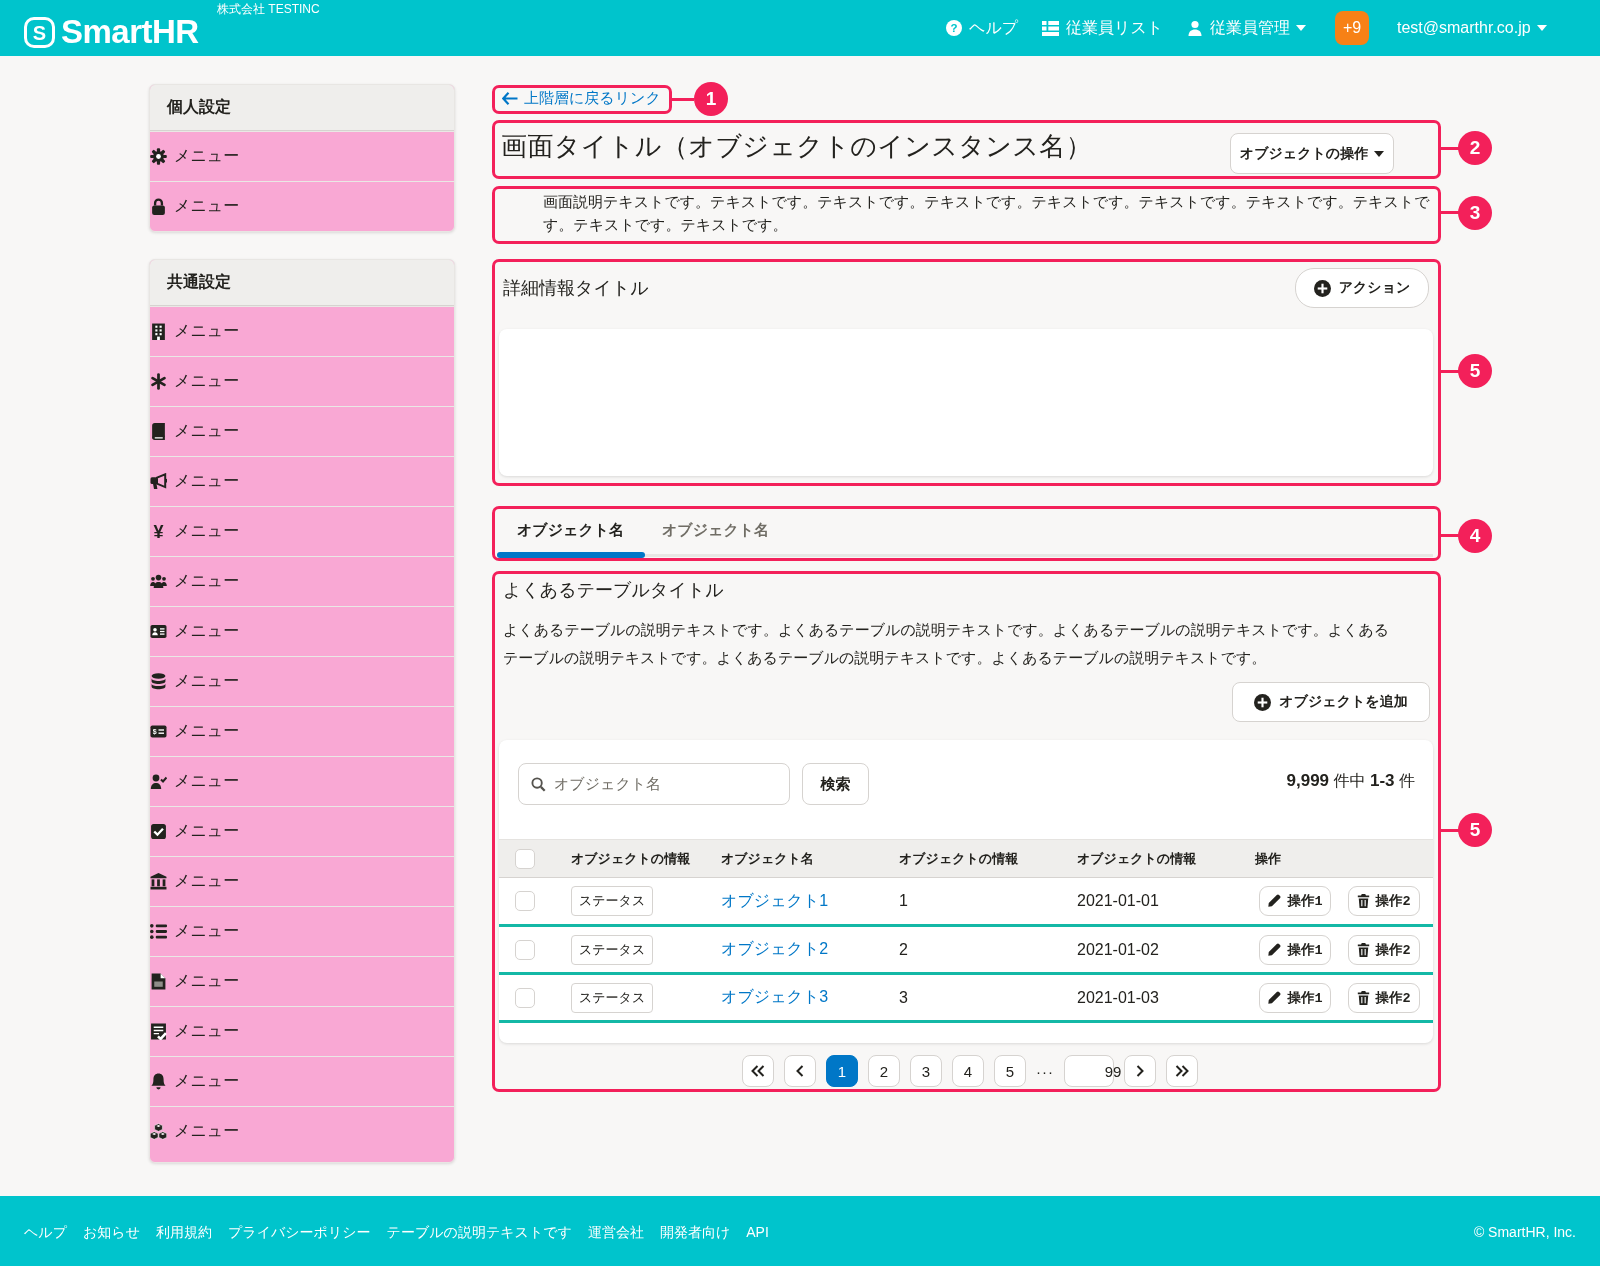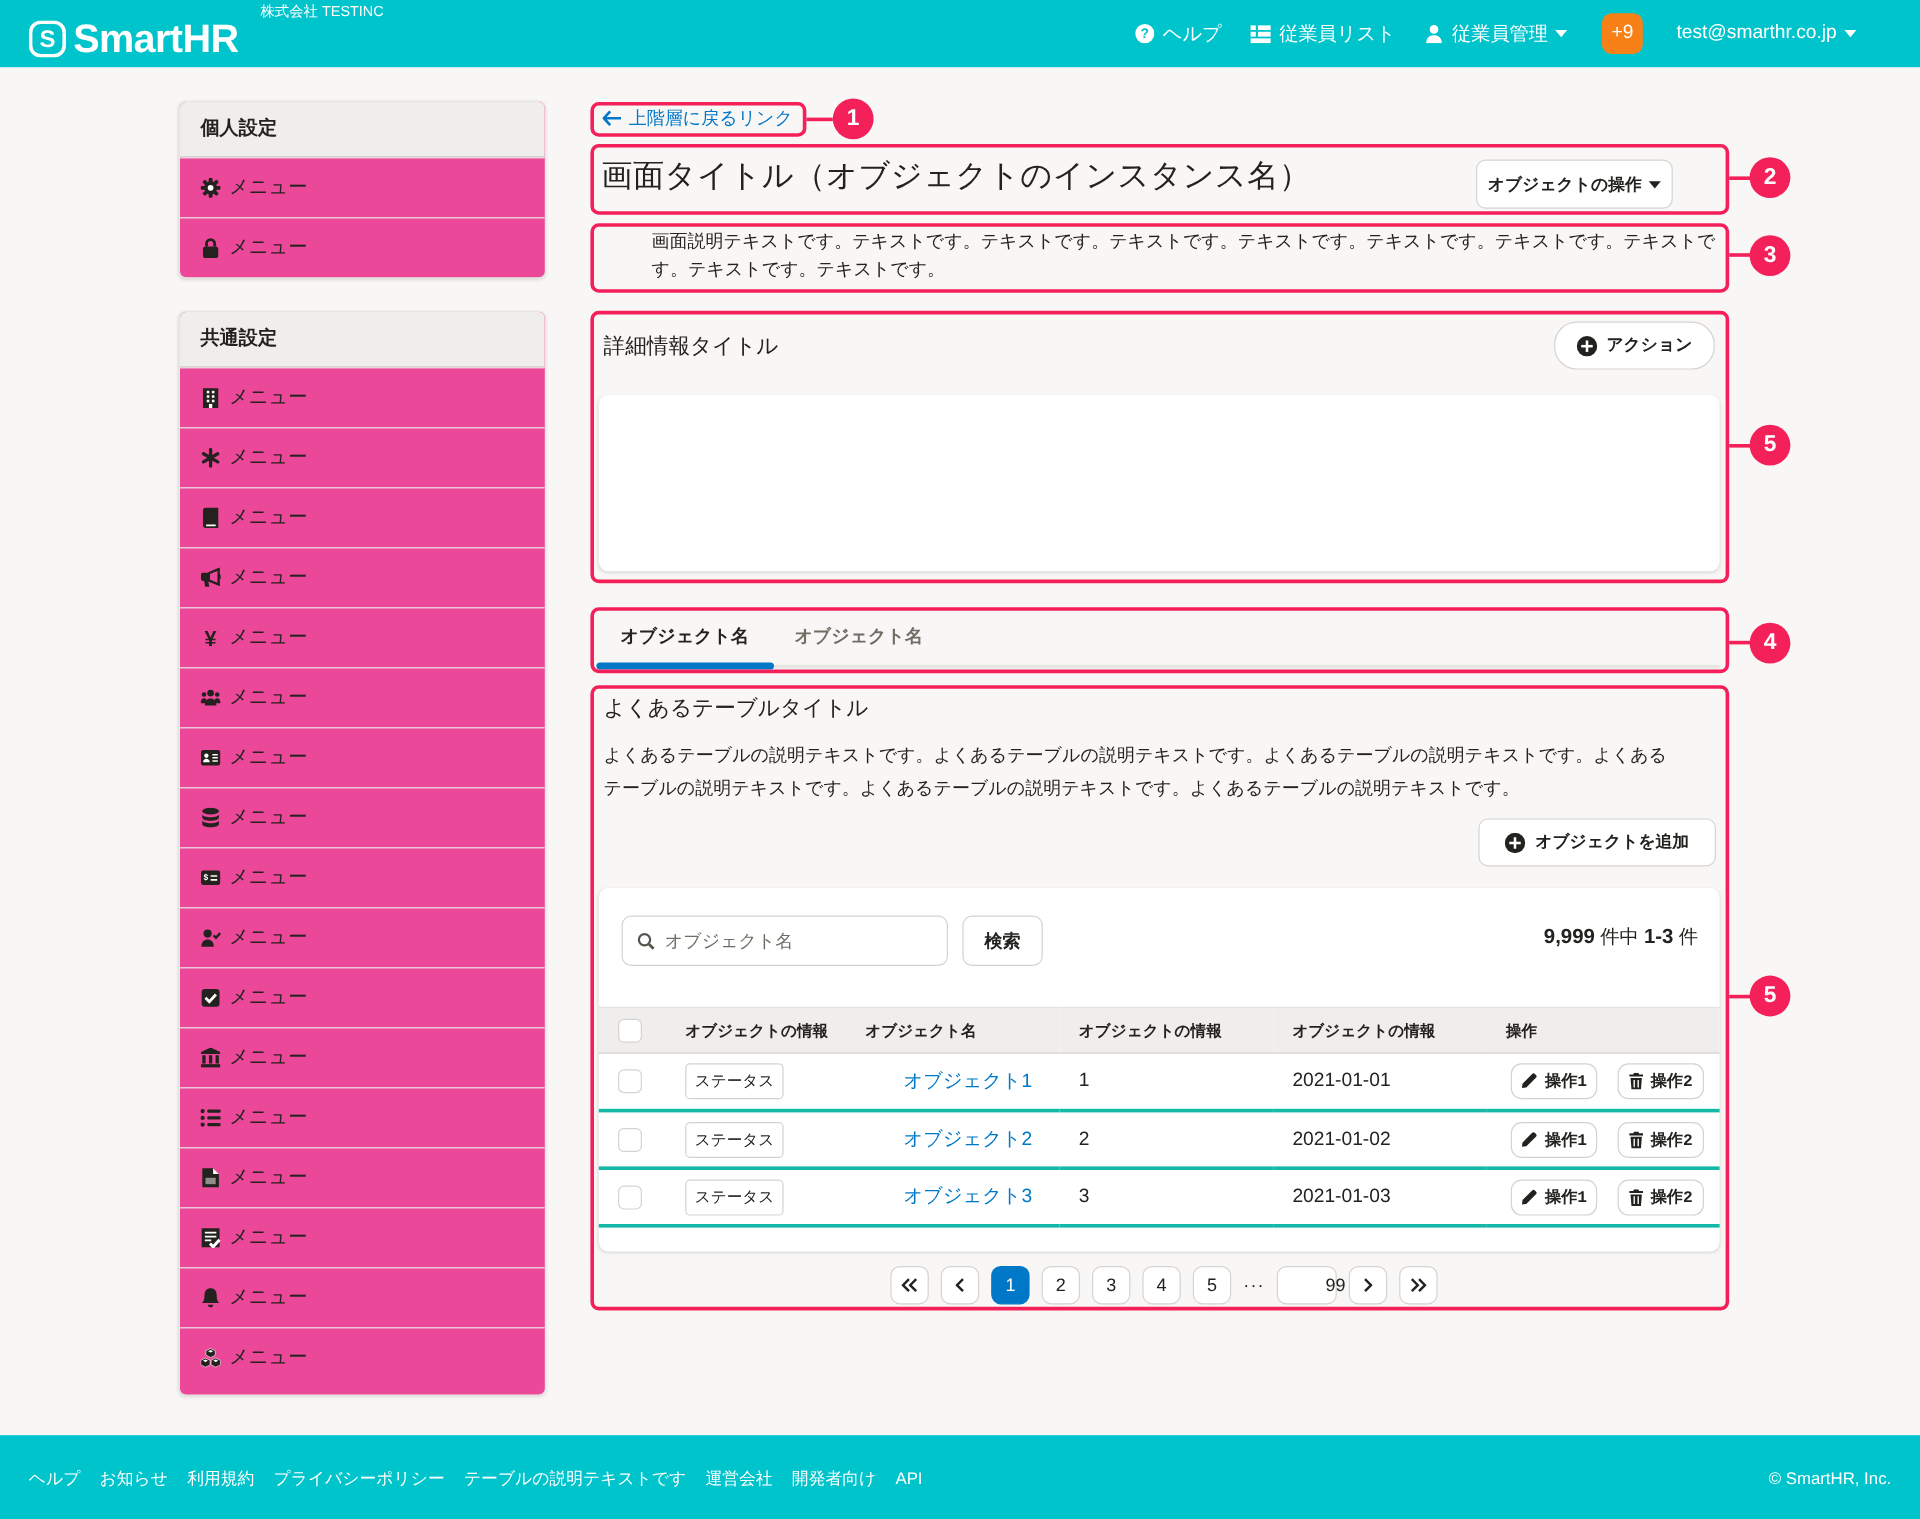--- a/index.html
+++ b/index.html
@@ -11,23 +11,23 @@
   #hdr { position:absolute; left:0; top:0; width:1600px; height:56px; background:#00c4cc; color:#fff; }
   #hdr .logo { position:absolute; left:24px; top:13px; display:flex; align-items:center; }
   #hdr .logotext { font-weight:bold; font-size:33px; letter-spacing:-0.5px; margin-left:6px; }
   #hdr .company { position:absolute; left:217px; top:1px; font-size:12px;text-align:center; }
   .nav { position:absolute; top:0; height:56px; display:flex; align-items:center; color:#fff; font-size:16px; }
   .navitem { display:flex; align-items:center; gap:7px; }
   .caret { width:0; height:0; border-left:5px solid transparent; border-right:5px solid transparent; border-top:6px solid #fff; display:inline-block; margin-left:6px; }
   #plus9 { position:absolute; left:1335px; top:11px; width:34px; height:34px; background:#f78116; border-radius:8px; color:#fff; font-size:16px; display:flex; align-items:center; justify-content:center; }
 
   
-  .panel { position:absolute; left:149px; width:306px; background:#ec4899; border:1px solid #e8e6e3; border-radius:6px; box-shadow:0 1px 3px rgba(0,0,0,0.12); overflow:hidden; }
+  .panel { position:absolute; left:149px; width:306px; background:#f9a8d4; border:1px solid #e8e6e3; border-radius:6px; box-shadow:0 1px 3px rgba(0,0,0,0.12); overflow:hidden; }
   .panel .phead { height:46px; background:#efeeec; border-bottom:1px solid #d6d3d0; font-weight:bold; font-size:16px; display:flex; align-items:center; padding-left:17px; }
-  .panel .item { height:50px; display:flex; align-items:center; padding-left:17px; font-size:16px; border-top:1px solid #eae8e5; }
+  .panel .item { height:50px; display:flex; align-items:center; font-size:16px; border-top:1px solid #eae8e5; }
   .panel .item:first-of-type { border-top:none; }
   .panel .item svg { margin-right:7px; }
   .micon { width:17px; height:17px; flex:0 0 17px; }
 
   
   .backlink { position:absolute; left:502px; top:89px; color:#0077c7; font-size:15px; display:flex; align-items:center; gap:6px; }
   #pagetitle { position:absolute; left:501px; top:129px; font-size:26px; letter-spacing:0.4px; color:#23221e; }
   .btn { background:#fff; border:1px solid #d6d3d0; border-radius:8px; font-weight:bold; font-size:14px; color:#23221e; display:flex; align-items:center; justify-content:center; font-family:"Liberation Sans", sans-serif; }
   #objops { position:absolute; left:1230px; top:133px; width:164px; height:41px; }
   #pagedesc { position:absolute; left:503px; top:190px; font-size:15px; line-height:23px;margin-left:40px; }
@@ -49,21 +49,21 @@
   #searchbox { position:absolute; left:19px; top:23px; width:272px; height:42px; border:1px solid #d6d3d0; border-radius:8px; background:#fff; display:flex; align-items:center; padding-left:12px; gap:8px; }
   #searchbox .ph { color:#706d65; font-size:15px; }
   #searchbtn { position:absolute; left:303px; top:23px; width:67px; height:42px; font-size:15px; }
   #count { position:absolute; right:18px; top:31px; font-size:16px; }
   #count b { font-size:17px; }
 
   table.dt { position:absolute; left:0; top:99px; width:934px; border-collapse:collapse; }
   table.dt th { background:#efeeec; height:38px; font-size:13px; text-align:left; font-weight:bold; padding:0 0 0 16px; border-top:1px solid #e5e3e0; border-bottom:1px solid #d6d3d0; }
   table.dt td { height:48px; border-bottom:3px solid #14b8a6; padding:0 0 0 16px; font-size:16px; } table.dt td:last-child { padding-left:20px;font-family:Liberation Mono, monospace; }
   .tag { display:inline-block; border:1px solid #d6d3d0; border-radius:4px; font-size:13px; padding:5px 7px; background:#fff; color:#23221e; }
-  a.lnk { color:#0077c7; text-decoration:none;margin-left:32px; }
+  a.lnk { color:#0077c7; text-decoration:none; }
   .cb { width:20px; height:20px; border:1px solid #d6d3d0; border-radius:5px; background:#fff; display:inline-block; vertical-align:middle; }
   .rowbtn { display:inline-flex; align-items:center; justify-content:center; gap:6px; background:#fff; border:1px solid #d6d3d0; border-radius:9px; font-weight:bold; font-size:13.5px; height:30px; }
   #pager { position:absolute; left:499px; top:1055px; width:934px; display:flex; justify-content:center; gap:10px; padding-left:8px; }
   .pg { width:32px; height:32px; border:1px solid #d6d3d0; border-radius:8px; background:#fff; display:flex; align-items:center; justify-content:center; font-size:15px; color:#23221e; }
   .pg.cur { background:#0077c7; border-color:#0077c7; color:#fff; }
   .pg.dots { border:none; background:none; width:18px; }
 
   
   .ann { position:absolute; border:3px solid #f3205a; border-radius:7px; pointer-events:none; }
   .annline { position:absolute; height:3px; background:#f3205a; }

